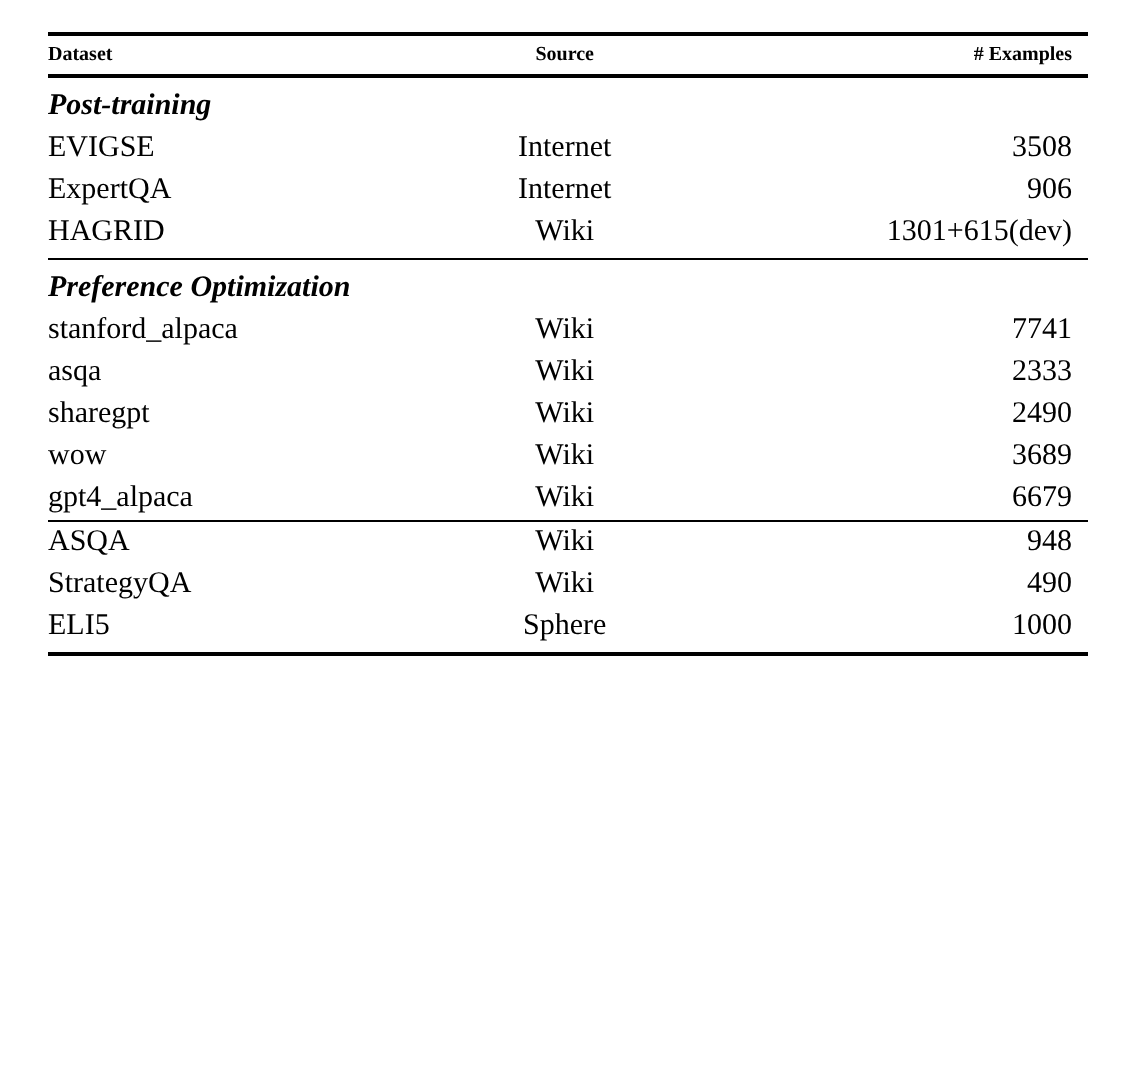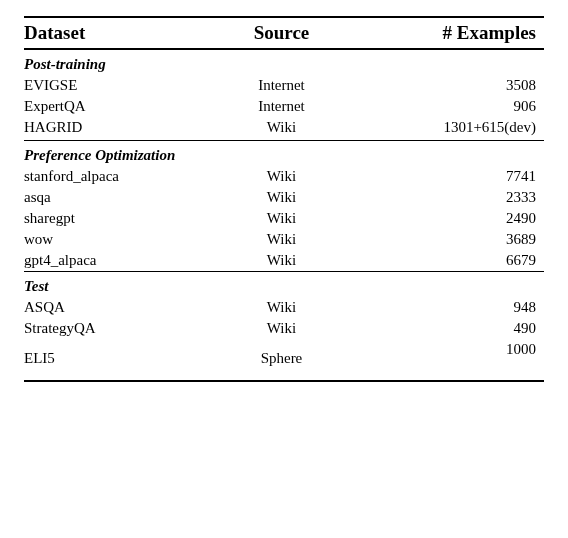--- a/index.html
+++ b/index.html
@@ -34,21 +34,21 @@
     }
 
     .header-border {
       border-bottom: 2px solid #000;
     }
 
     th {
       font-weight: bold;
       text-align: left;
       padding: 4px 8px 4px 0;
-      font-size: 19px;
+      font-size: 10px;
     }
 
     th.right-align {
       text-align: right;
     }
 
     th.center-align {
       text-align: center;
     }
 
@@ -135,33 +135,30 @@
           <td class="right">3689</td>
         </tr>
         <tr>
           <td>gpt4_alpaca</td>
           <td class="center">Wiki</td>
           <td class="right">6679</td>
         </tr>
         <tr>
           <td colspan="3" style="border-top: 1px solid rgb(0, 0, 0); padding: 0px; height: 0px;"></td>
         </tr>
-        <tr class="section-header">
-          <td colspan="3">Test</td>
-        </tr>
         <tr>
           <td>ASQA</td>
           <td class="center">Wiki</td>
           <td class="right">948</td>
         </tr>
         <tr>
           <td>StrategyQA</td>
           <td class="center">Wiki</td>
           <td class="right">490</td>
         </tr>
         <tr class="last-section-row">
           <td style="border-bottom: 2px solid rgb(0, 0, 0); padding-bottom: 4px;">ELI5</td>
           <td class="center" style="border-bottom: 2px solid rgb(0, 0, 0); padding-bottom: 4px;">Sphere</td>
-          <td class="right" style="border-bottom: 2px solid rgb(0, 0, 0); padding-bottom: 22px;">1000</td>
+          <td class="right" style="border-bottom: 2px solid rgb(0, 0, 0); padding-bottom: 4px;">1000</td>
         </tr>
       </tbody>
   </table>
 </div>
 
 </body></html>

